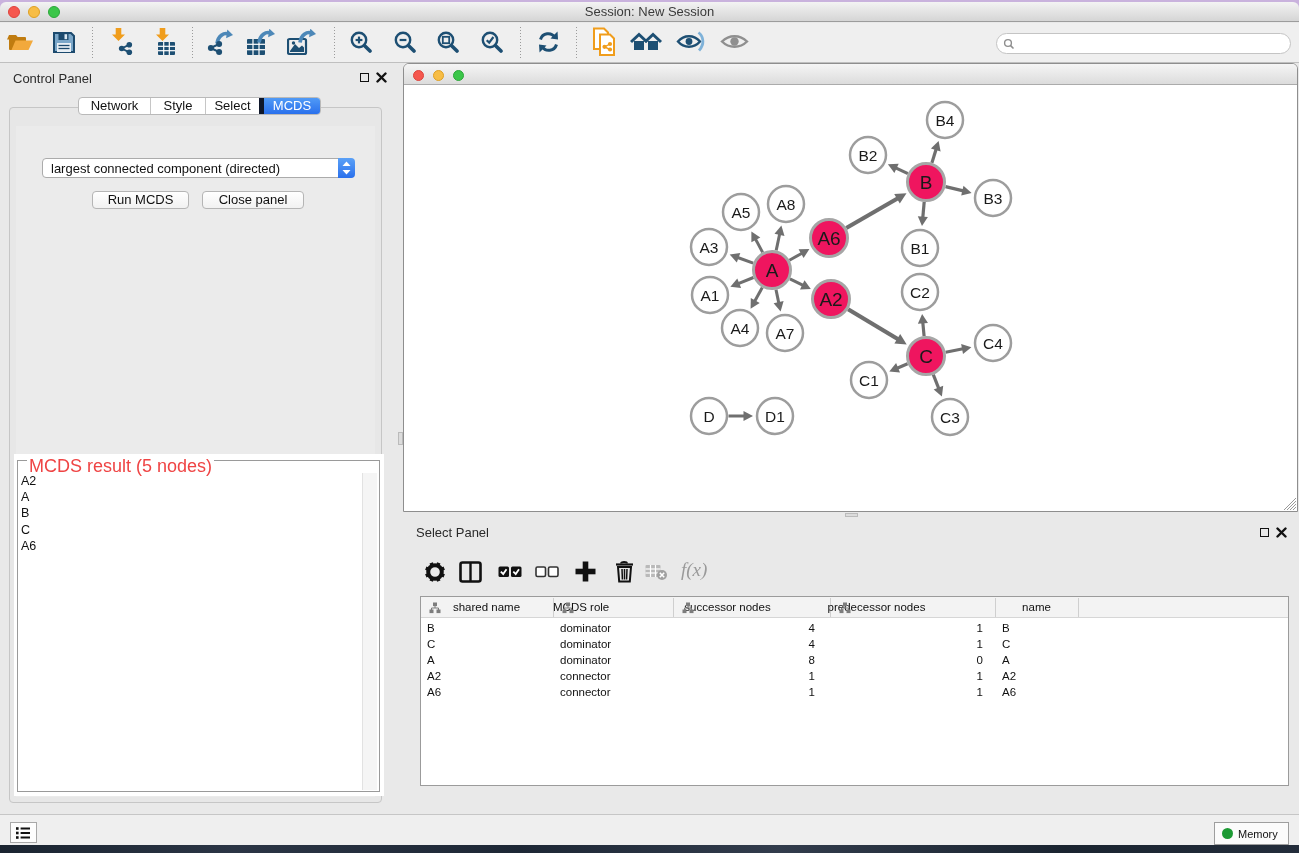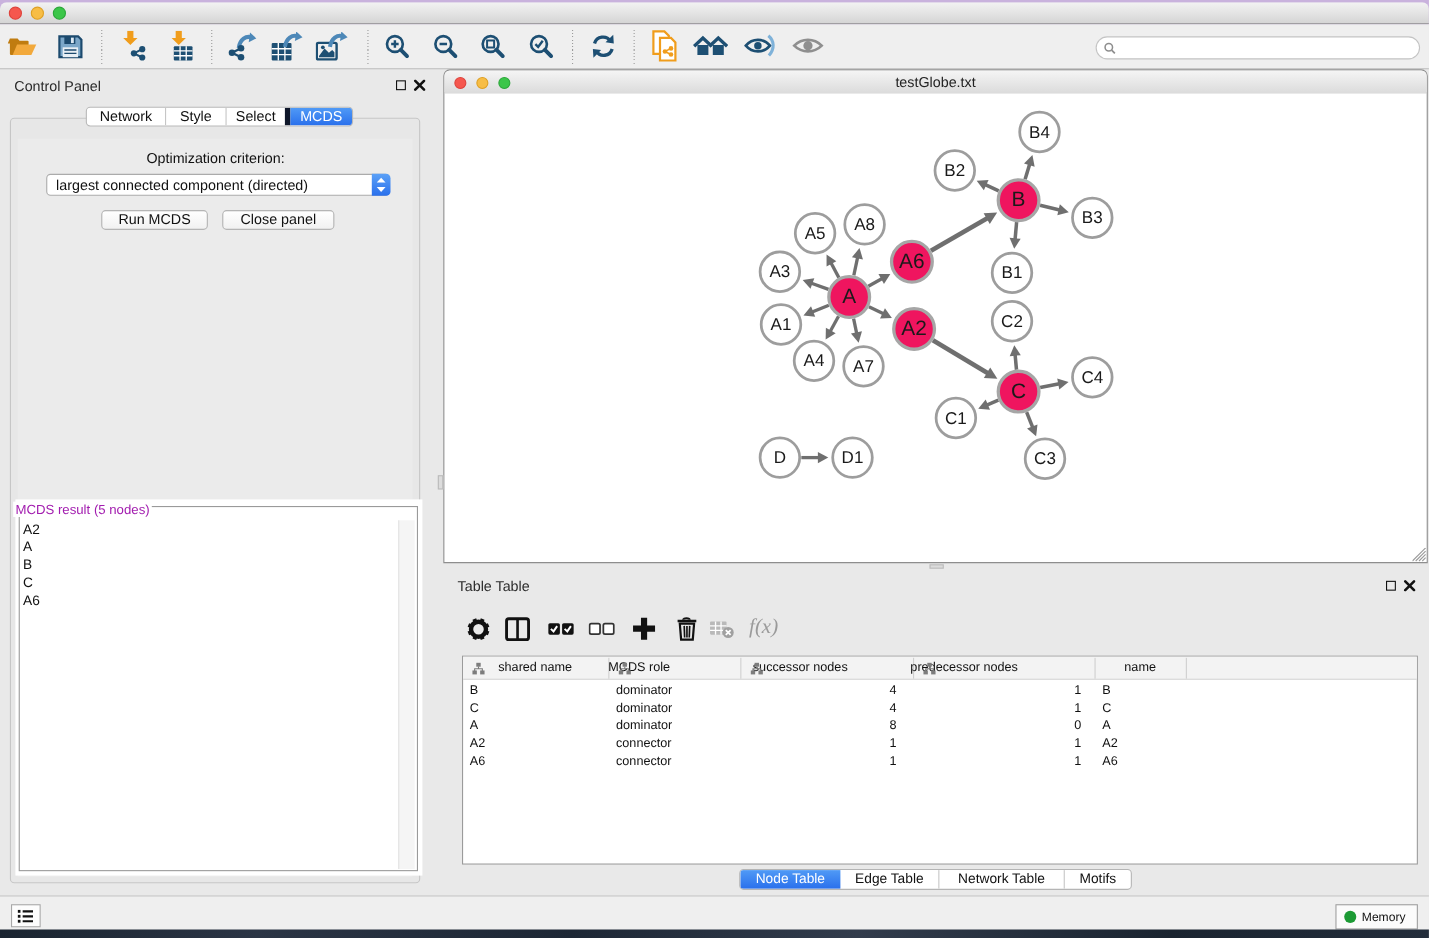--- a/index.html
+++ b/index.html
@@ -5,20 +5,21 @@
 .abs{position:absolute}
 .txt{position:absolute;white-space:nowrap}
 </style></head><body>
 <div class="abs" style="left:0;top:0;width:1299px;height:853px">
 
 <div class="abs" style="left:0;top:0;width:1299px;height:22px;background:#c9b2dd"></div>
 <div class="abs" style="left:0;top:2px;width:1299px;height:20px;border-radius:6px 6px 0 0;background:linear-gradient(#f3f3f3,#d5d5d5);border-bottom:1px solid #9c9c9c"></div>
 <div class="abs" style="left:7.5px;top:5.5px;width:12px;height:12px;border-radius:50%;background:#f5574e;border:1px solid #de433c"></div>
 <div class="abs" style="left:27.5px;top:5.5px;width:12px;height:12px;border-radius:50%;background:#f7bd45;border:1px solid #dfa023"></div>
 <div class="abs" style="left:47.5px;top:5.5px;width:12px;height:12px;border-radius:50%;background:#3bc649;border:1px solid #2ca73a"></div>
+<div class="txt" style="left:0;top:2px;width:1299px;height:20px;line-height:20px;text-align:center;font-size:13px;color:#3a3a3a">Session: New Session</div>
 <div class="abs" style="left:0;top:23px;width:1299px;height:40px;background:#efefef;border-bottom:1px solid #bfbfbf"></div>
 <div class="abs" style="left:92px;top:27px;width:1px;height:32px;background-image:repeating-linear-gradient(#9b9b9b 0 1px,transparent 1px 3px)"></div>
 <div class="abs" style="left:192px;top:27px;width:1px;height:32px;background-image:repeating-linear-gradient(#9b9b9b 0 1px,transparent 1px 3px)"></div>
 <div class="abs" style="left:334px;top:27px;width:1px;height:32px;background-image:repeating-linear-gradient(#9b9b9b 0 1px,transparent 1px 3px)"></div>
 <div class="abs" style="left:520px;top:27px;width:1px;height:32px;background-image:repeating-linear-gradient(#9b9b9b 0 1px,transparent 1px 3px)"></div>
 <div class="abs" style="left:576px;top:27px;width:1px;height:32px;background-image:repeating-linear-gradient(#9b9b9b 0 1px,transparent 1px 3px)"></div>
 <svg style="position:absolute;left:7px;top:30px" width="27" height="24" viewBox="0 0 27 24">
       <path d="M2 5 h7 l2 2.5 h0 v2 h-11 z" fill="#c07c10"></path>
       <rect x="2" y="7" width="17" height="13" rx="1" fill="#c07c10"></rect>
       <path d="M4.5 20 L8.5 10.5 H26 L21.5 20 Z" fill="#f2a93c"></path>
@@ -135,45 +136,43 @@
       <path d="M1.5 1.5 L9.5 9.5 M9.5 1.5 L1.5 9.5" stroke="#111" stroke-width="2.4" stroke-linecap="round"></path>
     </svg>
 <div class="abs" style="left:9px;top:107px;width:373px;height:696px;border:1px solid #c6c6c6;border-radius:4px;background:#e7e7e7"></div>
 <div class="abs" style="left:16px;top:126px;width:359px;height:671px;background:#ebebeb"></div>
 <div class="abs" style="left:78px;top:97px;width:243px;height:18px;border:1px solid #b9b9b9;border-radius:4px;background:#fff;overflow:hidden;display:flex">
       <div style="width:72px;border-right:1px solid #c6c6c6;text-align:center;font-size:13px;line-height:16px;color:#111">Network</div>
       <div style="width:55px;border-right:1px solid #c6c6c6;text-align:center;font-size:13px;line-height:16px;color:#111">Style</div>
       <div style="width:58px;border-right:5px solid #0f172a;text-align:center;font-size:13px;line-height:16px;color:#111">Select</div>
       <div style="flex:1;background:linear-gradient(#509af6,#2a70ec);text-align:center;font-size:13px;line-height:16px;color:#fff">MCDS</div>
     </div>
-<div class="txt" style="left:0;top:136px;width:392px;text-align:center;font-size:13px;color:#111">Optimization criterion:</div>
 <div class="abs" style="left:42px;top:158px;width:312px;height:20px;background:#fff;border:1px solid #ababab;border-radius:4px"></div>
 <div class="txt" style="left:51px;top:161px;font-size:13px;color:#111">largest connected component (directed)</div>
 <div class="abs" style="left:338px;top:158px;width:17px;height:20px;border-radius:0 4px 4px 0;background:linear-gradient(#5ba1f7,#2a70ec)"></div>
 <svg style="position:absolute;left:341px;top:161px" width="11" height="14" viewBox="0 0 11 14">
       <polygon points="5.5,0.5 9.5,5 1.5,5" fill="#fff"></polygon>
       <polygon points="5.5,13.5 9.5,9 1.5,9" fill="#fff"></polygon>
     </svg>
 <div class="abs" style="left:92px;top:191px;width:97px;height:18px;border:1px solid #b5b5b5;border-radius:4px;background:linear-gradient(#ffffff,#f1f1f1);text-align:center;font-size:13px;line-height:16px;color:#111">Run MCDS</div>
 <div class="abs" style="left:202px;top:191px;width:102px;height:18px;border:1px solid #b5b5b5;border-radius:4px;background:linear-gradient(#ffffff,#f1f1f1);text-align:center;font-size:13px;line-height:16px;color:#111">Close panel</div>
 <div class="abs" style="left:14px;top:454px;width:370px;height:342px;background:#fff"></div>
 <div class="abs" style="left:17px;top:460px;width:363px;height:332px;border:1px solid #9a9a9a"></div>
-<div class="txt" style="left:12px;top:456px;font-size:12px;color:#a21caf;background:#fff;padding:0 2px">MCDS result (5 nodes)</div>
+<div class="txt" style="left:27px;top:456px;font-size:18px;color:#ef4444;background:#fff;padding:0 2px">MCDS result (5 nodes)</div>
 <div class="abs" style="left:362px;top:473px;width:15px;height:317px;background:#f5f5f5;border-left:1px solid #e2e2e2"></div>
 <div class="txt" style="left:21px;top:474px;font-size:12.5px;color:#111">A2</div>
 <div class="txt" style="left:21px;top:490px;font-size:12.5px;color:#111">A</div>
 <div class="txt" style="left:21px;top:506px;font-size:12.5px;color:#111">B</div>
 <div class="txt" style="left:21px;top:523px;font-size:12.5px;color:#111">C</div>
 <div class="txt" style="left:21px;top:539px;font-size:12.5px;color:#111">A6</div>
 <div class="abs" style="left:403px;top:63px;width:895px;height:449px;background:#fff;border:1px solid #8e8e8e;border-radius:6px 6px 0 0"></div>
 <div class="abs" style="left:404px;top:64px;width:893px;height:21px;border-radius:5px 5px 0 0;background:linear-gradient(#f5f5f5,#dcdcdc);border-bottom:1px solid #ababab"></div>
 <div class="abs" style="left:412.5px;top:69.5px;width:11px;height:11px;border-radius:50%;background:#f5574e;border:1px solid #de433c"></div>
 <div class="abs" style="left:432.5px;top:69.5px;width:11px;height:11px;border-radius:50%;background:#f7bd45;border:1px solid #dfa023"></div>
 <div class="abs" style="left:452.5px;top:69.5px;width:11px;height:11px;border-radius:50%;background:#3bc649;border:1px solid #2ca73a"></div>
-<div class="txt" style="left:404px;top:64px;width:893px;height:21px;line-height:21px;text-align:center;font-size:13px;color:#222">testGlobe.txt</div>
 <div class="abs" style="left:404px;top:64px;width:893px;height:447px">
 <svg width="893" height="426" viewBox="0 0 893 426" style="position:absolute;left:0;top:21px">
 <line x1="358.6" y1="167.4" x2="351.4" y2="153.9" stroke="#6f6f6f" stroke-width="3.0"></line>
 <polygon points="347.4,146.4 356.3,152.4 347.4,157.2" fill="#6f6f6f"></polygon>
 <line x1="372.2" y1="165.4" x2="375.7" y2="148.8" stroke="#6f6f6f" stroke-width="3.0"></line>
 <polygon points="377.4,140.5 380.5,150.9 370.5,148.8" fill="#6f6f6f"></polygon>
 <line x1="349.2" y1="178.1" x2="333.7" y2="172.5" stroke="#6f6f6f" stroke-width="3.0"></line>
 <polygon points="325.7,169.5 336.3,168.0 332.8,177.6" fill="#6f6f6f"></polygon>
 <line x1="349.5" y1="192.5" x2="334.3" y2="198.6" stroke="#6f6f6f" stroke-width="3.0"></line>
 <polygon points="326.4,201.8 333.3,193.5 337.1,202.9" fill="#6f6f6f"></polygon>
@@ -252,21 +251,21 @@
 </svg>
 </div>
 <svg style="position:absolute;left:1284px;top:498px" width="13" height="13" viewBox="0 0 13 13">
       <line x1="0" y1="12" x2="12" y2="0" stroke="#9a9a9a" stroke-width="1"></line>
       <line x1="3" y1="12" x2="12" y2="3" stroke="#9a9a9a" stroke-width="1"></line>
       <line x1="6" y1="12" x2="12" y2="6" stroke="#9a9a9a" stroke-width="1"></line>
       <line x1="9" y1="12" x2="12" y2="9" stroke="#9a9a9a" stroke-width="1"></line>
     </svg>
 <div class="abs" style="left:398px;top:432px;width:5px;height:13px;background:#dcdcdc;border:1px solid #bbb"></div>
 <div class="abs" style="left:845px;top:513px;width:13px;height:4px;background:#dcdcdc;border:1px solid #bbb"></div>
-<div class="txt" style="left:416px;top:525px;font-size:13px;color:#2b2b2b">Table Table</div>
+<div class="txt" style="left:416px;top:525px;font-size:13px;color:#2b2b2b">Select Panel</div>
 <div class="abs" style="left:1260px;top:528px;width:9px;height:9px;border:1.5px solid #111"></div>
 <svg style="position:absolute;left:1276px;top:527px" width="11" height="11" viewBox="0 0 11 11">
       <path d="M1.5 1.5 L9.5 9.5 M9.5 1.5 L1.5 9.5" stroke="#111" stroke-width="2.4" stroke-linecap="round"></path>
     </svg>
 <svg style="position:absolute;left:424px;top:561px" width="22" height="22" viewBox="0 0 22 22">
       <circle cx="11" cy="11" r="6.8" fill="none" stroke="#111" stroke-width="4"></circle>
       <line x1="16.7" y1="13.4" x2="20.2" y2="14.8" stroke="#111" stroke-width="3.6"></line>
       <line x1="13.4" y1="16.7" x2="14.8" y2="20.2" stroke="#111" stroke-width="3.6"></line>
       <line x1="8.6" y1="16.7" x2="7.2" y2="20.2" stroke="#111" stroke-width="3.6"></line>
       <line x1="5.3" y1="13.4" x2="1.8" y2="14.8" stroke="#111" stroke-width="3.6"></line>
@@ -365,26 +364,20 @@
 <div class="txt" style="left:427px;top:670px;font-size:11.5px;color:#111">A2</div>
 <div class="txt" style="left:560px;top:670px;font-size:11.5px;color:#111">connector</div>
 <div class="txt" style="left:700px;top:670px;width:115px;text-align:right;font-size:11.5px;color:#111">1</div>
 <div class="txt" style="left:870px;top:670px;width:113px;text-align:right;font-size:11.5px;color:#111">1</div>
 <div class="txt" style="left:1002px;top:670px;font-size:11.5px;color:#111">A2</div>
 <div class="txt" style="left:427px;top:686px;font-size:11.5px;color:#111">A6</div>
 <div class="txt" style="left:560px;top:686px;font-size:11.5px;color:#111">connector</div>
 <div class="txt" style="left:700px;top:686px;width:115px;text-align:right;font-size:11.5px;color:#111">1</div>
 <div class="txt" style="left:870px;top:686px;width:113px;text-align:right;font-size:11.5px;color:#111">1</div>
 <div class="txt" style="left:1002px;top:686px;font-size:11.5px;color:#111">A6</div>
-<div class="abs" style="left:672px;top:790px;width:357px;height:19px;border:1px solid #b5b5b5;border-radius:4px;background:#fff;overflow:hidden;display:flex">
-      <div style="width:91px;background:linear-gradient(#509af6,#2a70ec);text-align:center;font-size:12.5px;line-height:17px;color:#fff">Node Table</div>
-      <div style="width:90px;border-right:1px solid #c6c6c6;text-align:center;font-size:12.5px;line-height:17px;color:#111">Edge Table</div>
-      <div style="width:114px;border-right:1px solid #c6c6c6;text-align:center;font-size:12.5px;line-height:17px;color:#111">Network Table</div>
-      <div style="flex:1;text-align:center;font-size:12.5px;line-height:17px;color:#111">Motifs</div>
-    </div>
 <div class="abs" style="left:0;top:814px;width:1299px;height:31px;background:#efefef;border-top:1px solid #c6c6c6"></div>
 <div class="abs" style="left:10px;top:822px;width:27px;height:21px;background:#fdfdfd;border:1px solid #a8a8a8"></div>
 <svg style="position:absolute;left:16px;top:826px" width="15" height="14" viewBox="0 0 15 14">
       <rect x="0" y="1.2" width="2.6" height="2.6" fill="#111"></rect>
       <line x1="4.6" y1="2.5" x2="14" y2="2.5" stroke="#111" stroke-width="2"></line>
       <rect x="0" y="5.7" width="2.6" height="2.6" fill="#111"></rect>
       <line x1="4.6" y1="7" x2="14" y2="7" stroke="#111" stroke-width="2"></line>
       <rect x="0" y="10.2" width="2.6" height="2.6" fill="#111"></rect>
       <line x1="4.6" y1="11.5" x2="14" y2="11.5" stroke="#111" stroke-width="2"></line>
     </svg>

